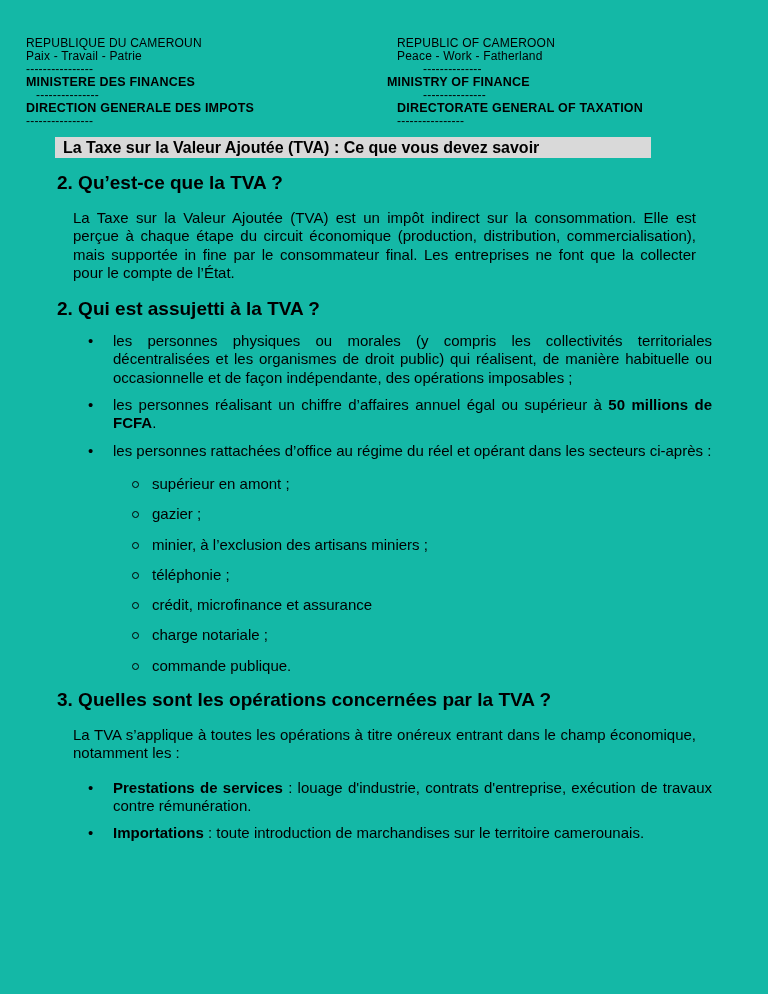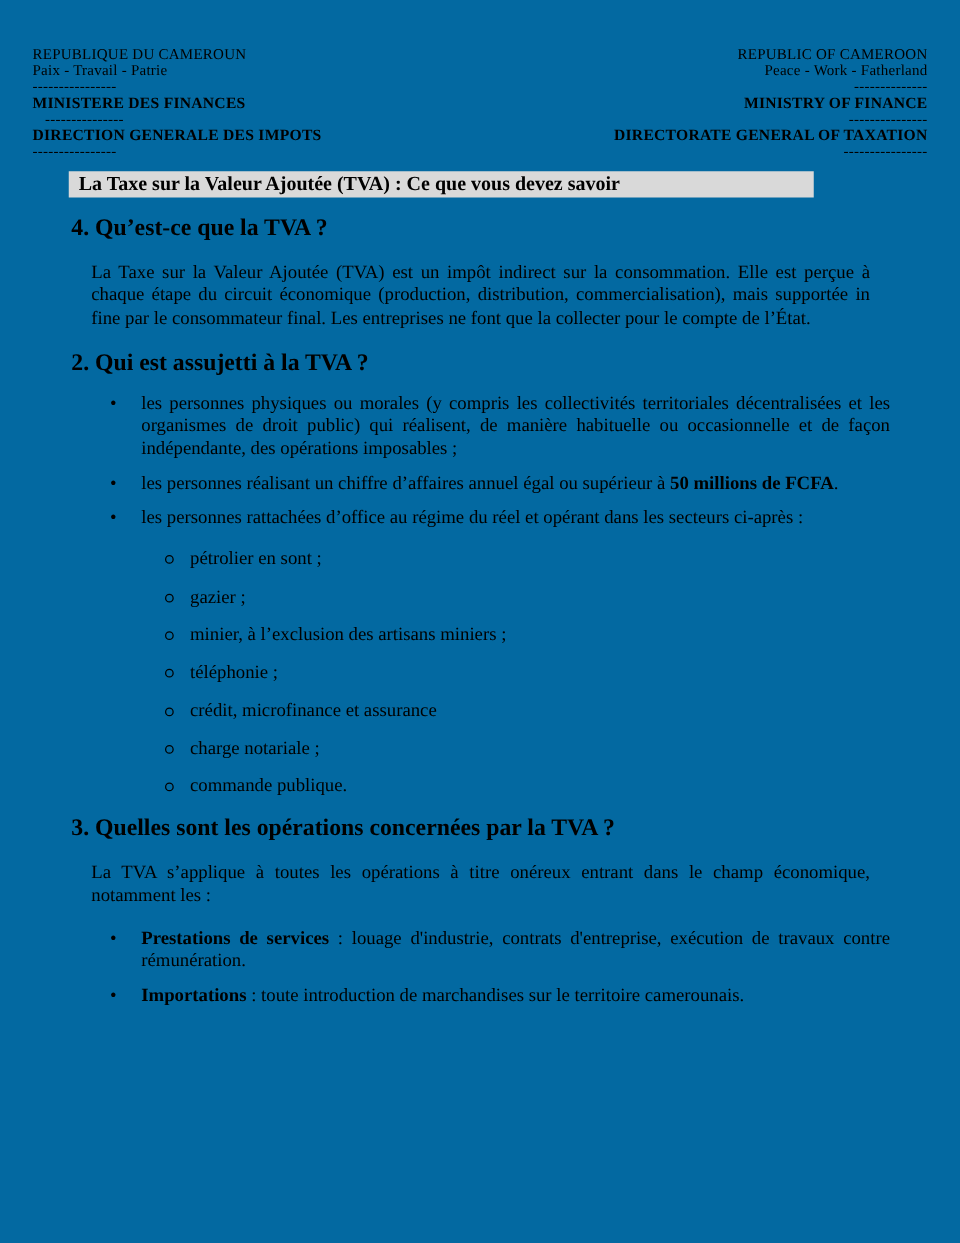--- a/index.html
+++ b/index.html
@@ -1,34 +1,34 @@
 <!DOCTYPE html>
 <html><head>
 <meta charset="utf-8">
 <style>
   html, body { margin: 0; padding: 0; background: #ffffff; }
   .page {
     position: relative;
     width: 768px;
     height: 994px;
-    background: #0369a1;
+    background: #14b8a6;
     color: #000000;
-    font-family: Liberation Serif, serif;
+    font-family: Liberation Sans, sans-serif;
     overflow: hidden;
   }
   
   .header {
     position: absolute;
     top: 37px;
     left: 26px;
     right: 26px;
     display: flex;
   }
   .header-col { width: 371px; }
-  .header-col.right { width: 345px; text-align: right; }
+  .header-col.right { width: 345px; }
   .hline {
     font-size: 12px;
     line-height: 13px;
     white-space: nowrap;
     letter-spacing: 0.2px;
   }
   .hline.bold { font-weight: bold; font-size: 12.5px; }
   .hline.indent-l { margin-left: 10px; }
   .hline.indent-r { margin-left: 26px; }
   .hline.pull-left { margin-left: -10px; }
@@ -119,39 +119,39 @@
       <div class="hline indent-r">---------------</div>
       <div class="hline bold">DIRECTORATE GENERAL OF TAXATION</div>
       <div class="hline">----------------</div>
     </div>
   </div>
 
   <div class="content">
 
     <div class="title-band">La Taxe sur la Valeur Ajoutée (TVA) : Ce que vous devez savoir</div>
 
-    <h2>4. Qu’est-ce que la TVA ?</h2>
+    <h2>2. Qu’est-ce que la TVA ?</h2>
     <p>La Taxe sur la Valeur Ajoutée (TVA) est un impôt indirect sur la consommation. Elle est perçue à chaque étape du circuit économique (production, distribution, commercialisation), mais supportée in fine par le consommateur final. Les entreprises ne font que la collecter pour le compte de l’État.</p>
 
     <h2>2. Qui est assujetti à la TVA ?</h2>
 
     <ul>
       <li>
         <span>les personnes physiques ou morales (y compris les collectivités territoriales décentralisées et les organismes de droit public) qui réalisent, de manière habituelle ou occasionnelle et de façon indépendante, des opérations imposables ;</span>
       </li>
       <li>
         <span>les personnes réalisant un chiffre d’affaires annuel égal ou supérieur à </span><b>50 millions de FCFA</b><span>.</span>
       </li>
       <li>
         <span>les personnes rattachées d’office au régime du réel et opérant dans les secteurs ci-après :</span>
       </li>
     </ul>
 
     <ul class="sub">
-      <li><span>pétrolier en sont ;</span></li>
+      <li><span>supérieur en amont ;</span></li>
       <li><span>gazier ;</span></li>
       <li><span>minier, à l’exclusion des artisans miniers ;</span></li>
       <li><span>téléphonie ;</span></li>
       <li><span>crédit, microfinance et assurance</span></li>
       <li><span>charge notariale ;</span></li>
       <li><span>commande publique.</span></li>
     </ul>
 
     <h2>3. Quelles sont les opérations concernées par la TVA ?</h2>
     <p>La TVA s’applique à toutes les opérations à titre onéreux entrant dans le champ économique, notamment les :</p>

